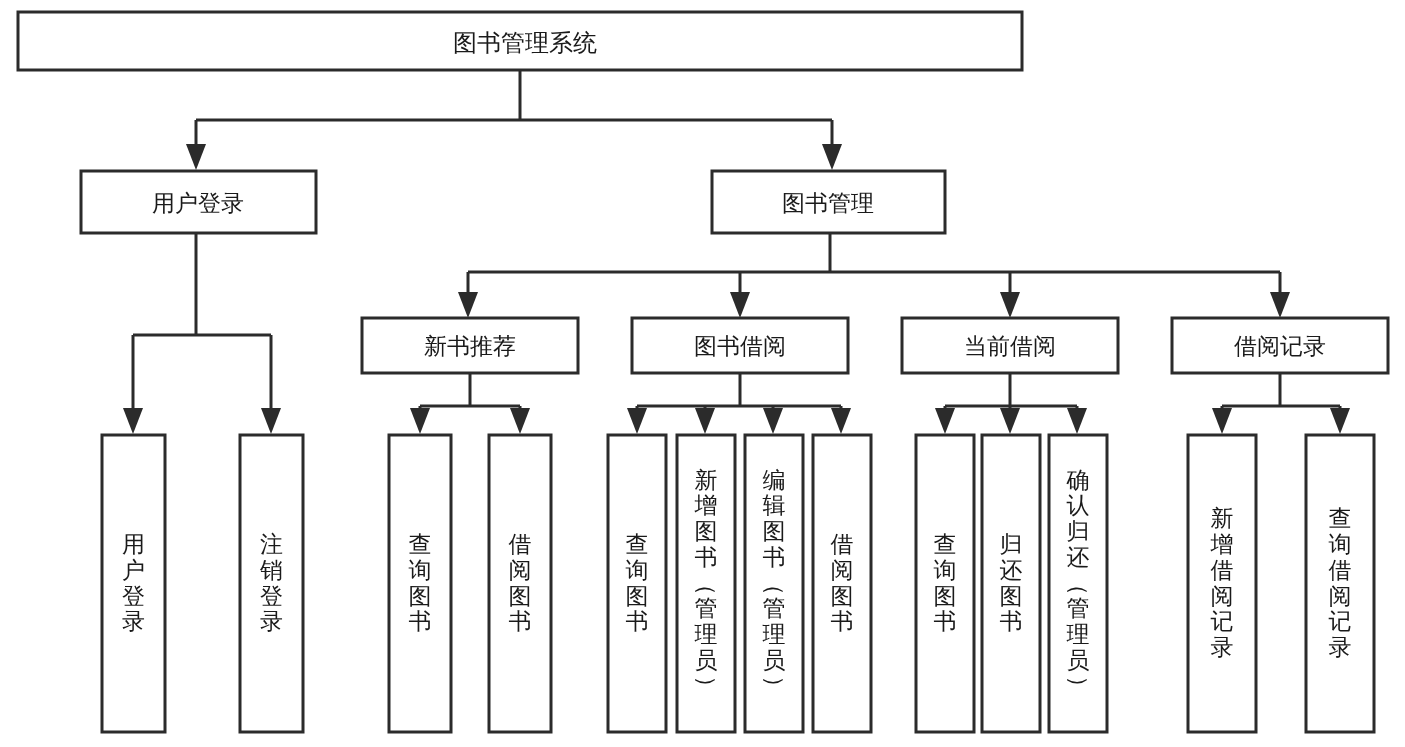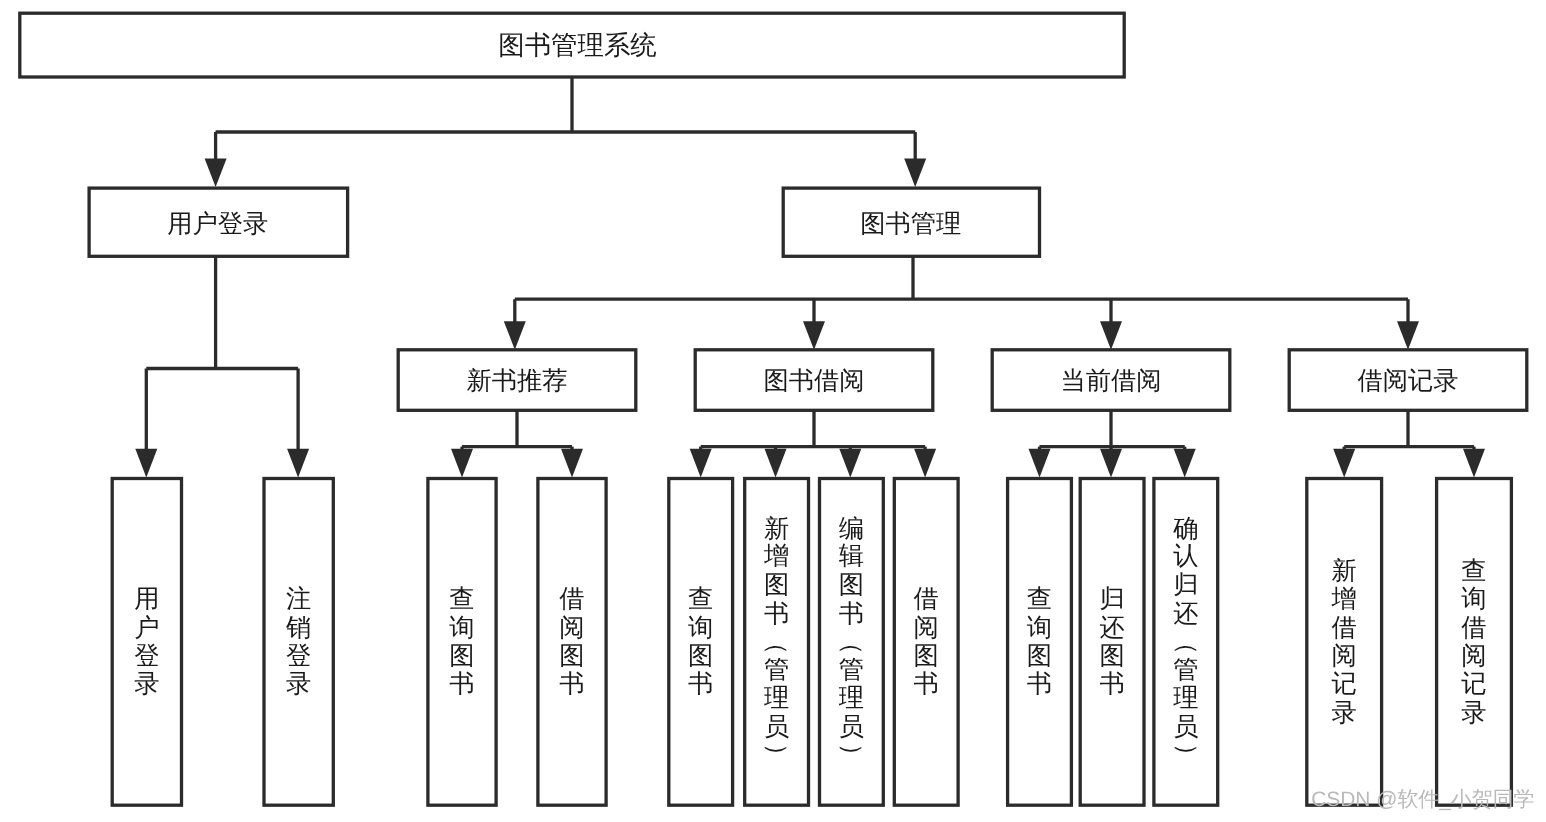--- a/index.html
+++ b/index.html
@@ -343,15 +343,14 @@
     </div>
   <div class="vlabel" style="left:1306px; top:435px; width:68px; height:297px;">
       <span>查</span>
       <span>询</span>
       <span>借</span>
       <span>阅</span>
       <span>记</span>
       <span>录</span>
     </div>
 
-  <div class="watermark">CSDN @软件_小贺同学</div>
 
 </div>
 
 </body></html>

